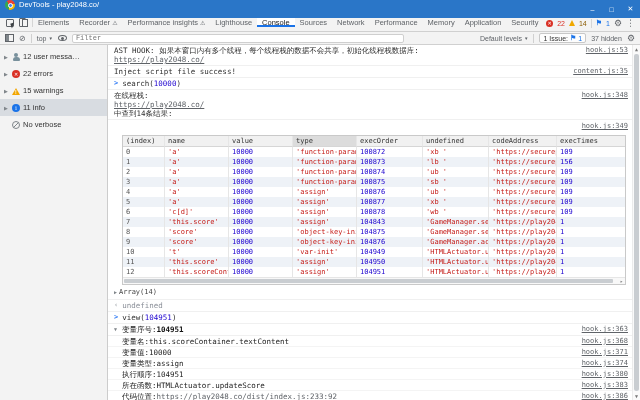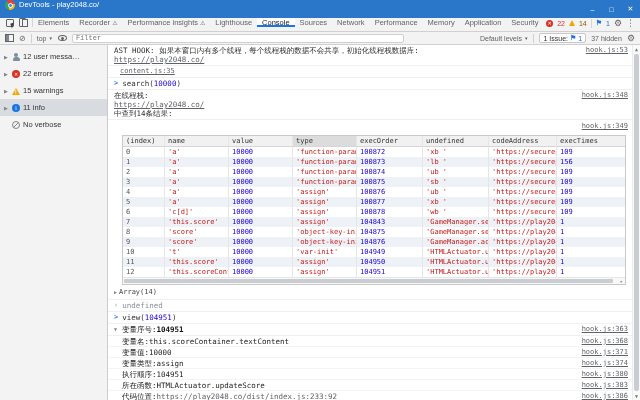--- a/index.html
+++ b/index.html
@@ -227,20 +227,21 @@
 
         <div class="row">
           <div class="content">
             <div>AST HOOK: 如果本窗口内有多个线程，每个线程栈的数据不会共享，初始化线程栈数据库:</div>
             <div><span class="urllink">https://play2048.co/</span></div>
           </div>
           <span class="src">hook.js:53</span>
         </div>
 
         <div class="row">
+          <div class="content">Inject script file success!</div>
           <span class="src">content.js:35</span>
         </div>
 
         <div class="row">
           <span class="prompt">&gt;</span>
           <div class="content">
             <span>search(</span><span class="num">10000</span><span>)</span>
           </div>
         </div>
 

